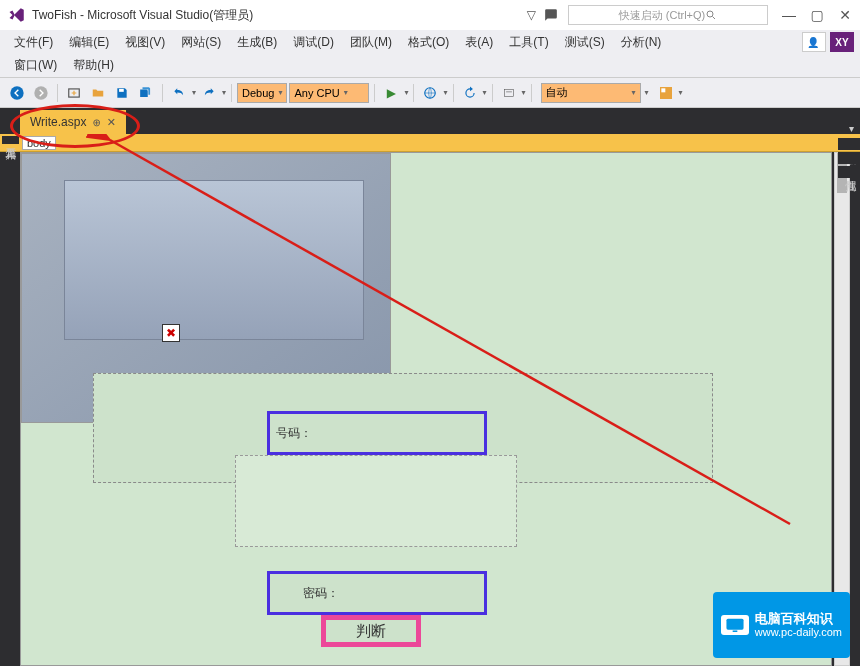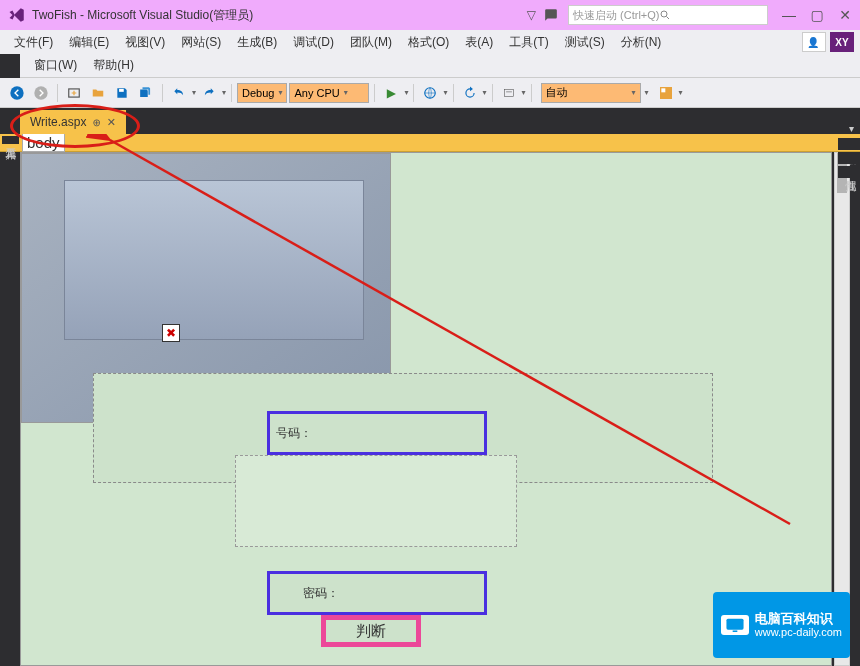--- a/index.html
+++ b/index.html
@@ -1,52 +1,52 @@
 <!DOCTYPE html>
 <html><head>
   <meta charset="utf-8">
   <style>
     * { margin: 0; padding: 0; box-sizing: border-box; font-family: "Microsoft YaHei", sans-serif; }
     body { width: 860px; height: 666px; background: #2d2d30; overflow: hidden; position: relative; }
 
     
-    .titlebar { height: 30px; background: #f0abfc; display: flex; align-items: center; padding: 0 8px; font-size: 12px; color: #333; }
+    .titlebar { height: 30px; background: #ffffff; display: flex; align-items: center; padding: 0 8px; font-size: 12px; color: #333; }
     .titlebar .vs-icon { width: 18px; height: 18px; margin-right: 6px; }
     .titlebar .title { flex: 1; }
-    .titlebar .quick-launch { width: 200px; height: 20px; border: 1px solid #ccc; background: #fff; padding: 0 4px; font-size: 11px; color: #999; display: flex; align-items: center; justify-content: flex-start; margin: 0 6px; }
+    .titlebar .quick-launch { width: 200px; height: 20px; border: 1px solid #ccc; background: #fff; padding: 0 4px; font-size: 11px; color: #999; display: flex; align-items: center; justify-content: center; margin: 0 6px; }
     .titlebar .win-controls { display: flex; gap: 14px; margin-left: 8px; }
     .titlebar .win-btn { width: 14px; height: 14px; display: flex; align-items: center; justify-content: center; color: #555; font-size: 14px; cursor: pointer; }
     .titlebar .notify-icon, .titlebar .help-icon { margin: 0 4px; color: #555; }
 
     
     .menubar { height: 24px; background: #eeeef2; display: flex; align-items: center; padding: 0 6px; font-size: 12px; color: #333; }
     .menubar .menu-item { padding: 2px 8px; cursor: pointer; }
     .menubar .avatar { width: 24px; height: 20px; background: #fff; border: 1px solid #ccc; margin-left: auto; margin-right: 4px; display:flex; align-items:center; justify-content:center; font-size:10px; color:#999; }
     .menubar .xy-badge { width: 24px; height: 20px; background: #68217a; color: #fff; display: flex; align-items: center; justify-content: center; font-size: 10px; font-weight: bold; }
 
-    .menubar2 { height: 24px; background: #eeeef2; display:flex; align-items:center; padding:0 6px; font-size:12px; color:#333; border-bottom:1px solid #ccc;margin-left:20px; }
+    .menubar2 { height: 24px; background: #eeeef2; display:flex; align-items:center; padding:0 6px; font-size:12px; color:#333; border-bottom:1px solid #ccc; }
     .menubar2 .menu-item { padding: 2px 8px; cursor:pointer; }
 
     
     .toolbar { height: 30px; background: #eeeef2; display: flex; align-items: center; padding: 0 6px; gap: 2px; border-bottom: 1px solid #ccc; }
     .tb-btn { min-width: 22px; height: 22px; display: flex; align-items: center; justify-content: center; cursor: pointer; padding: 0 2px; }
     .tb-sep { width: 1px; height: 18px; background: #ccc; margin: 0 3px; }
     .tb-dropdown { display: flex; align-items: center; border: 1px solid #aaa; background: #fdba74; height: 20px; padding: 0 4px; font-size: 11px; gap: 4px; }
     .tb-dropdown .caret { font-size: 8px; color: #666; }
     .tb-play { color: #388a34; font-size: 12px; }
 
     
     .tabbar { height: 26px; background: #2d2d30; display: flex; align-items: flex-end; padding-left: 20px; position: relative; }
     .tab { height: 24px; background: #f7c24a; padding: 0 10px; display: flex; align-items: center; font-size: 12px; color: #333; gap: 6px; }
     .tab .pin { font-size: 10px; color: #555; }
     .tab .close { font-size: 11px; color: #555; cursor:pointer; }
     .tabbar .drop-caret { margin-left:auto; margin-right:6px; color:#ccc; font-size:10px; cursor:pointer; }
 
     
-    .breadcrumb { height: 18px; background: #f7c24a; padding: 0 22px; font-size: 15px; color: #333; display: flex; align-items: center; border-bottom:1px solid #cca030; }
+    .breadcrumb { height: 18px; background: #f7c24a; padding: 0 22px; font-size: 11px; color: #333; display: flex; align-items: center; border-bottom:1px solid #cca030; }
     .breadcrumb .bc-item { border:1px solid #aaa; background:#fff; padding:0 4px; }
 
     
     .annotation-ellipse { position: absolute; left: 10px; top: 104px; width: 130px; height: 44px; border: 3px solid #d91e18; border-radius: 50%; pointer-events: none; z-index: 100; }
 
     
     .main { position: absolute; top: 152px; left: 20px; right: 28px; bottom: 0; display: flex; }
     .designer { flex: 1; background: #d1e6cf; position: relative; border: 1px solid #999; }
     .scroll-v { width:16px; height:100%; position:absolute; right:-18px; top:0; background:#e8e8e8; border:1px solid #ccc; }
     .scroll-v .thumb { position:absolute; top:0; left:2px; width:10px; height:40px; background:#b4b4b4; }

